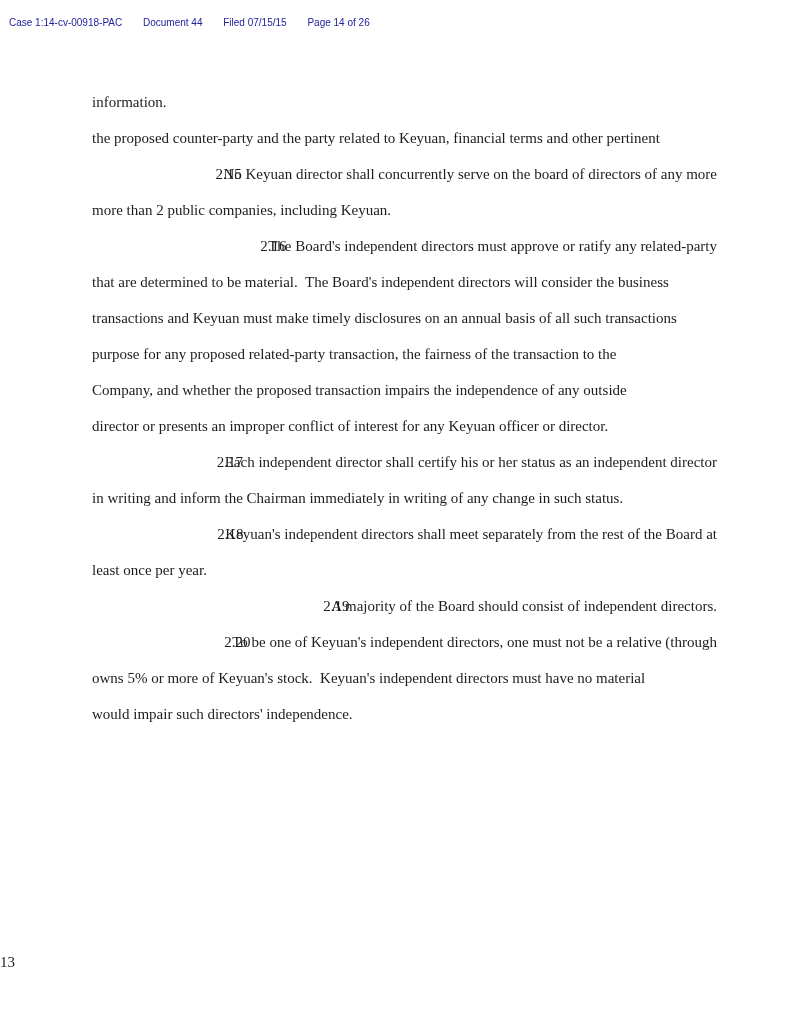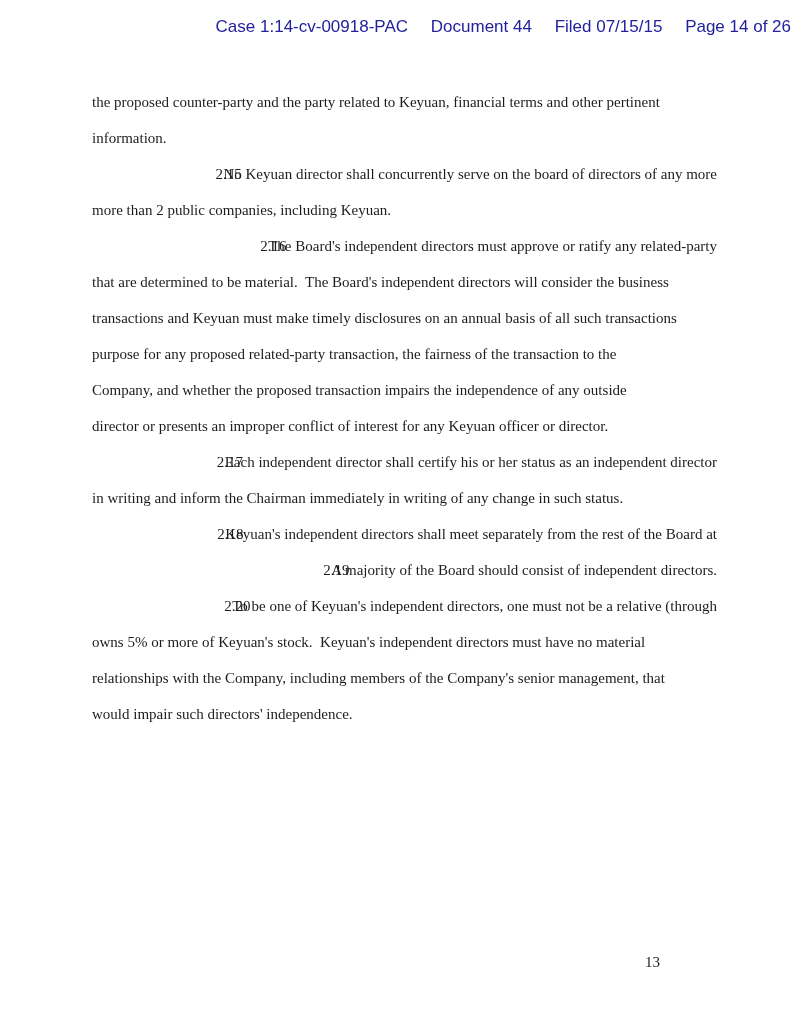--- a/index.html
+++ b/index.html
@@ -15,23 +15,23 @@
     position: relative;
     background: var(--page-bg, #ffffff);
     font-family: "Liberation Serif", serif;
     overflow: hidden;
   }
   .filing-header {
     position: absolute;
     top: 17px;
     left: 0;
     width: 800px;
-    text-align: right;
+    text-align: left;
     font-family: "Liberation Sans", sans-serif;
-    font-size: 17px;
+    font-size: 10px;
     font-weight: 400;
     color: var(--header-text, #22229e);
     white-space: nowrap;
   }
   .filing-header .seg { display: inline-block; margin: 0 9px; }
   .doc-body {
     position: absolute;
     left: 92px;
     top: 84px;
     width: 625px;
@@ -45,49 +45,49 @@
   }
   .line.indent { text-indent: 48px; text-align: right; }
   .pnum { display: inline-block; width: 56px; }
   .page-number {
     position: absolute;
     top: 944px;
     left: 0;
     width: 660px;
     height: 36px;
     line-height: 36px;
-    text-align: right;
+    text-align: left;
     font-size: 15px;
     color: var(--body-text, #1c1c1c);
   }
 </style>
 </head>
 <body>
 
 <div class="filing-header">
   <span class="seg">Case 1:14-cv-00918-PAC</span>
   <span class="seg">Document 44</span>
   <span class="seg">Filed 07/15/15</span>
   <span class="seg">Page 14 of 26</span>
 </div>
 
 <div class="doc-body">
+    <div class="line">information.</div>
     <div class="line">the proposed counter-party and the party related to Keyuan, financial terms and other pertinent</div>
-    <div class="line">information.</div>
     <div class="line indent"><span class="pnum">2.15</span><span>No Keyuan director shall concurrently serve on the board of directors of any more</span></div>
     <div class="line">more than 2 public companies, including Keyuan.</div>
     <div class="line indent"><span class="pnum">2.16</span><span>The Board's independent directors must approve or ratify any related-party</span></div>
     <div class="line">that are determined to be material.  The Board's independent directors will consider the business</div>
     <div class="line">transactions and Keyuan must make timely disclosures on an annual basis of all such transactions</div>
     <div class="line">purpose for any proposed related-party transaction, the fairness of the transaction to the</div>
     <div class="line">Company, and whether the proposed transaction impairs the independence of any outside</div>
     <div class="line">director or presents an improper conflict of interest for any Keyuan officer or director.</div>
     <div class="line indent"><span class="pnum">2.17</span><span>Each independent director shall certify his or her status as an independent director</span></div>
     <div class="line">in writing and inform the Chairman immediately in writing of any change in such status.</div>
     <div class="line indent"><span class="pnum">2.18</span><span>Keyuan's independent directors shall meet separately from the rest of the Board at</span></div>
+    <div class="line">least once per year.</div>
     <div class="line indent"><span class="pnum">2.19</span><span>A majority of the Board should consist of independent directors.</span></div>
     <div class="line indent"><span class="pnum">2.20</span><span>To be one of Keyuan's independent directors, one must not be a relative (through</span></div>
     <div class="line">owns 5% or more of Keyuan's stock.  Keyuan's independent directors must have no material</div>
-    <div class="line">relationships with the Company, including members of the Company's senior management, that</div>
     <div class="line">would impair such directors' independence.</div>
   </div>
 
 <div class="page-number">13</div>
 
 </body></html>

